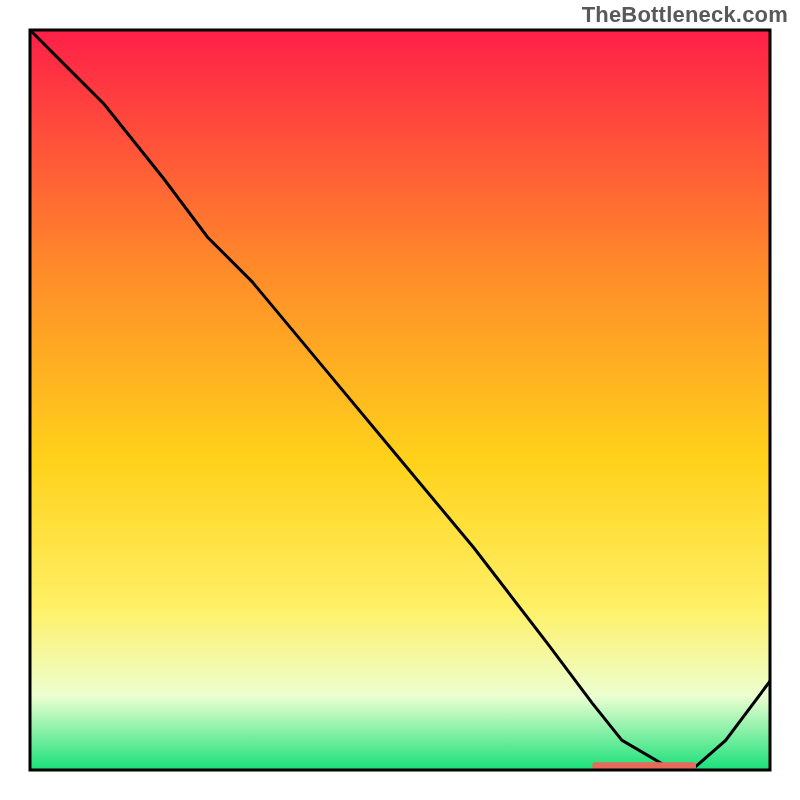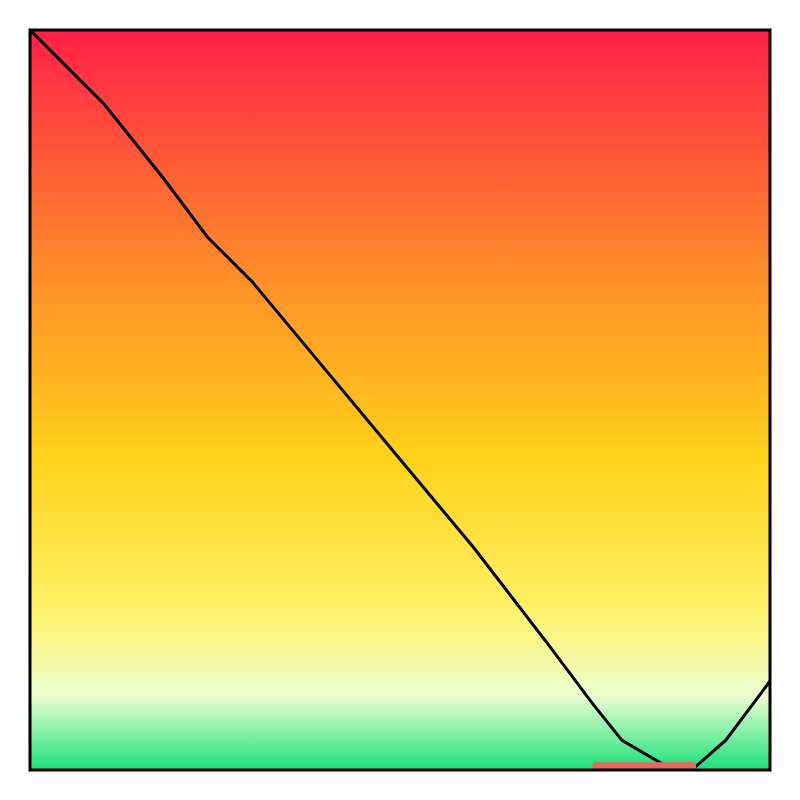--- a/index.html
+++ b/index.html
@@ -54,14 +54,15 @@
 
   <rect x="30" y="30" width="740" height="740" fill="url(#bg-grad)"></rect>
 
   <path id="curve-path" fill="none" stroke="#000000" stroke-width="3" clip-path="url(#plot-clip)" d="M30.0 30.0 L59.6 59.6 L104.0 104.0 L163.2 178.0 L207.6 237.2 L252.0 281.6 L326.0 370.4 L400.0 459.2 L474.0 548.0 L548.0 644.2 L592.4 703.4 L622.0 740.4 L666.4 766.3 L696.0 766.3 L725.6 740.4 L770.0 681.2"></path>
 
   <rect id="min-band" height="8" rx="3" ry="3" fill="#e86a5a" clip-path="url(#plot-clip)" x="592.4" y="762.3" width="103.6"></rect>
 
   <rect x="30" y="30" width="740" height="740" fill="none" stroke="#000" stroke-width="3"></rect>
 </svg>
 
+<div class="watermark">TheBottleneck.com</div>
 
 </div>
 
 </body></html>

